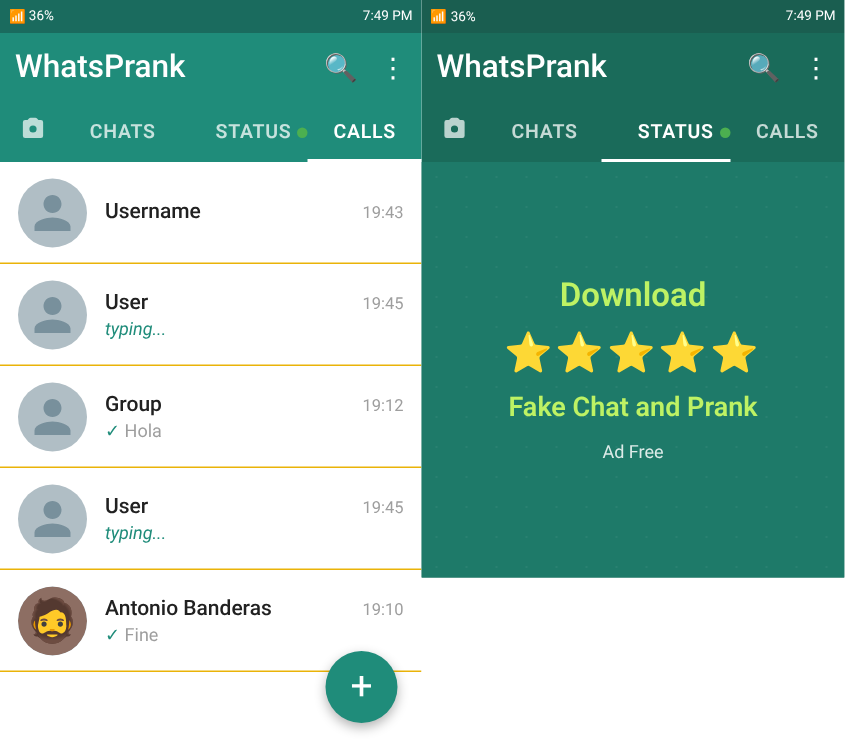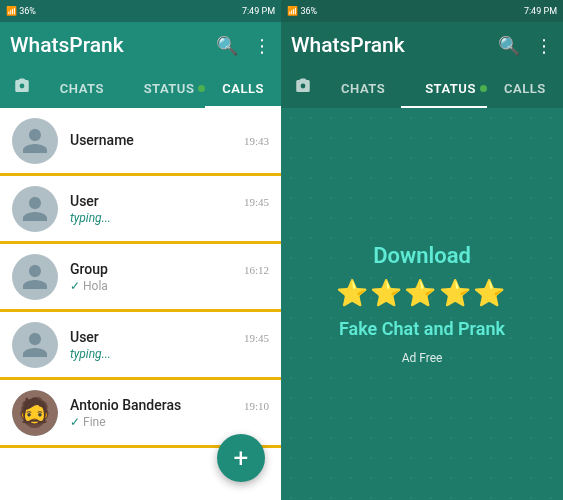--- a/index.html
+++ b/index.html
@@ -107,21 +107,21 @@
     .chat-list {
       flex: 1;
       overflow-y: auto;
       background: #fff;
     }
 
     .chat-item {
       display: flex;
       align-items: center;
       padding: 8px 12px;
-      border-bottom: 3px solid #eab308;
+      border-bottom: 1px solid #eab308;
       cursor: pointer;
       height: 68px;
     }
 
     .avatar {
       width: 46px;
       height: 46px;
       border-radius: 50%;
       background: #b0bec5;
       flex-shrink: 0;
@@ -141,21 +141,21 @@
       margin-bottom: 2px;
     }
     .chat-name {
       font-size: 14px;
       font-weight: 500;
       color: #212121;
       white-space: nowrap;
       overflow: hidden;
       text-overflow: ellipsis;
     }
-    .chat-time { font-size: 11px; color: #9e9e9e; flex-shrink: 0; margin-left: 8px; font-family: Liberation Serif, serif; }
+    .chat-time { font-size: 11px; color: #9e9e9e; flex-shrink: 0; margin-left: 8px; }
     .chat-preview {
       font-size: 12px;
       color: #9e9e9e;
       white-space: nowrap;
       overflow: hidden;
       text-overflow: ellipsis;
     }
     .chat-preview.typing { color: #1f8c7a; font-style: italic; }
     .tick { color: #1f8c7a; font-size: 12px; }
 
@@ -181,21 +181,21 @@
     .left-wrapper {
       position: relative;
       width: 281px;
       height: 500px;
       flex-shrink: 0;
     }
 
     
     .right-panel {
       width: 282px;
-      height: 500px;
+      height: 385px;
       background: #1a6b5a;
       display: flex;
       flex-direction: column;
       flex-shrink: 0;
     }
 
     .right-status-bar {
       height: 22px;
       background: #1a5e50;
       display: flex;
@@ -245,32 +245,32 @@
 
     .promo-content {
       text-align: center;
       position: relative;
       z-index: 1;
       padding: 20px;
     }
     .promo-title {
       font-size: 22px;
       font-weight: 600;
-      color: #5eead4;
+      color: #bef264;
       margin-bottom: 10px;
     }
     .promo-stars {
       font-size: 26px;
       margin-bottom: 10px;
       letter-spacing: 2px;
     }
     .promo-subtitle {
       font-size: 18px;
       font-weight: 600;
-      color: #5eead4;
+      color: #bef264;
       margin-bottom: 12px;
     }
     .promo-free {
       font-size: 12px;
       color: rgba(255,255,255,0.85);
       text-align: center;
     }
 
     
     .face-avatar {
@@ -364,21 +364,21 @@
 
       <div class="chat-item">
         <div class="avatar">
           <svg viewBox="0 0 24 24">
               <path d="M12 12c2.7 0 4.8-2.1 4.8-4.8S14.7 2.4 12 2.4 7.2 4.5 7.2 7.2 9.3 12 12 12zm0 2.4c-3.2 0-9.6 1.6-9.6 4.8v2.4h19.2v-2.4c0-3.2-6.4-4.8-9.6-4.8z"></path>
             </svg>
         </div>
         <div class="chat-info">
           <div class="chat-top">
             <span class="chat-name">Group</span>
-            <span class="chat-time">16:12</span>
+            <span class="chat-time">19:12</span>
           </div>
           <div class="chat-preview">
             <span class="tick">✓</span>
             <span>Hola</span>
           </div>
         </div>
       </div>
 
       <div class="chat-item">
         <div class="avatar">

